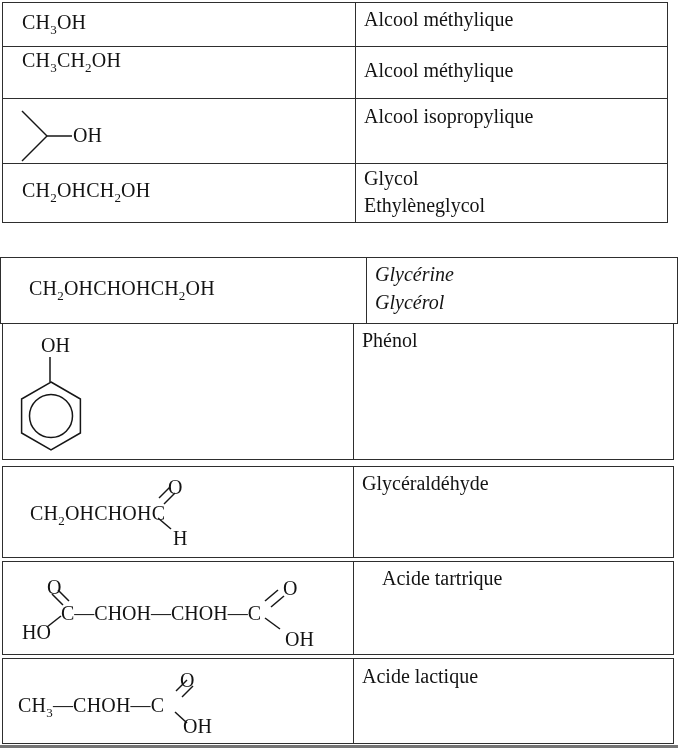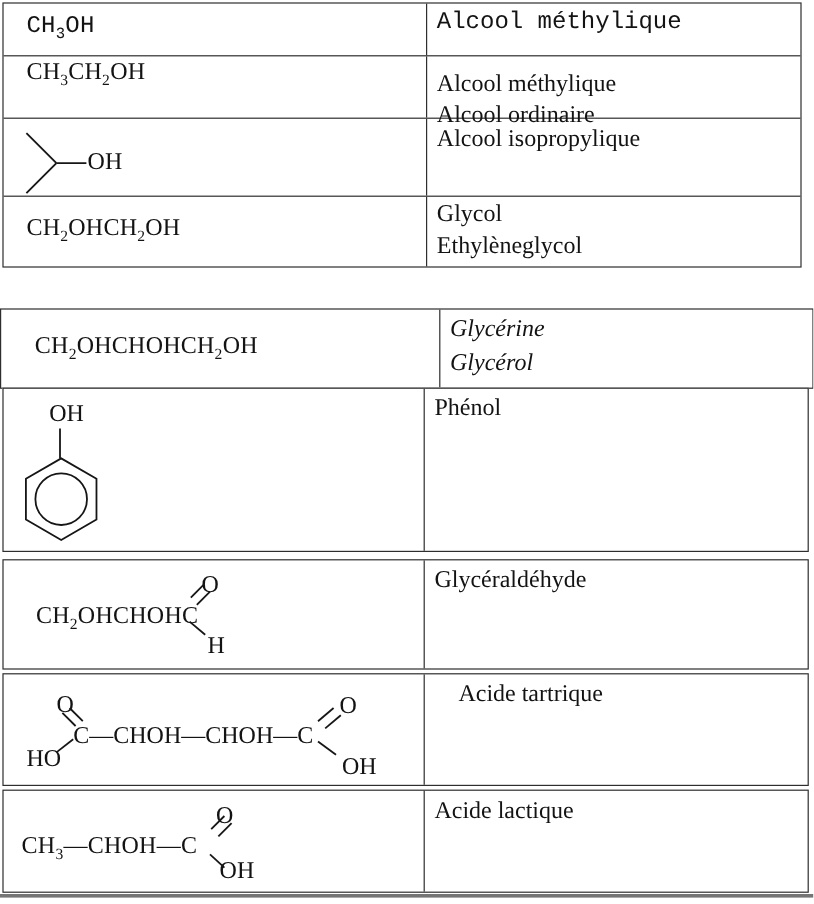--- a/index.html
+++ b/index.html
@@ -22,36 +22,35 @@
   .bottom-rule { position:absolute; left:0; top:745px; width:678px; height:3px; background:#757575; }
   .nm { display:block; }
 </style>
 </head>
 <body>
 
 <div class="page">
 
   <div class="tbl up" style="left:2px; top:2px; width:666px;">
 
-    <div class="trow bb" style="height:44px;font-family:Liberation Mono, monospace;">
+    <div class="trow bb" style="height:44px;">
       <div class="cl">
         <span class="formula" style="left:19px; top:8px;"><span>CH</span><sub>3</sub><span>OH</span></span>
       </div>
       <div class="cr" style="padding-top:3px;">
         <span class="nm">Alcool méthylique</span>
       </div>
     </div>
 
     <div class="trow bb" style="height:52px;">
       <div class="cl">
         <span class="formula" style="left:19px; top:2px;"><span>CH</span><sub>3</sub><span>CH</span><sub>2</sub><span>OH</span></span>
       </div>
       <div class="cr" style="padding-top:10px;">
         <span class="nm">Alcool méthylique</span>
-        <span class="nm">Alcool ordinaire</span>
       </div>
     </div>
 
     <div class="trow bb" style="height:65px;">
       <div class="cl">
         <svg class="bonds" width="352" height="65">
           <line x1="19" y1="12" x2="44" y2="37"></line>
           <line x1="44" y1="37" x2="19" y2="62"></line>
           <line x1="44" y1="37" x2="69" y2="37"></line>
         </svg>

